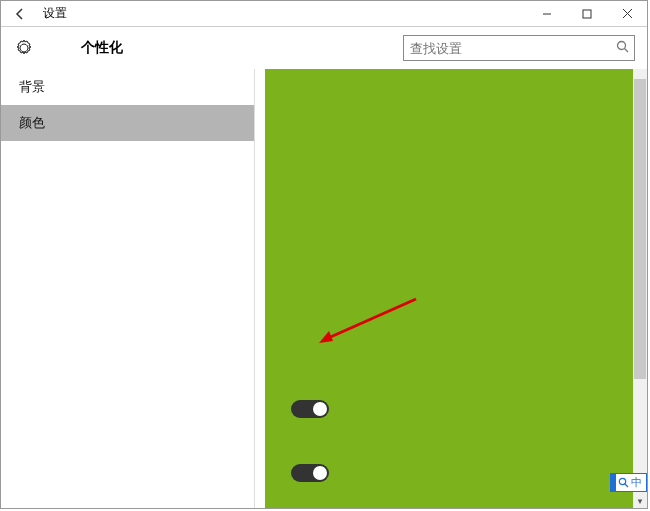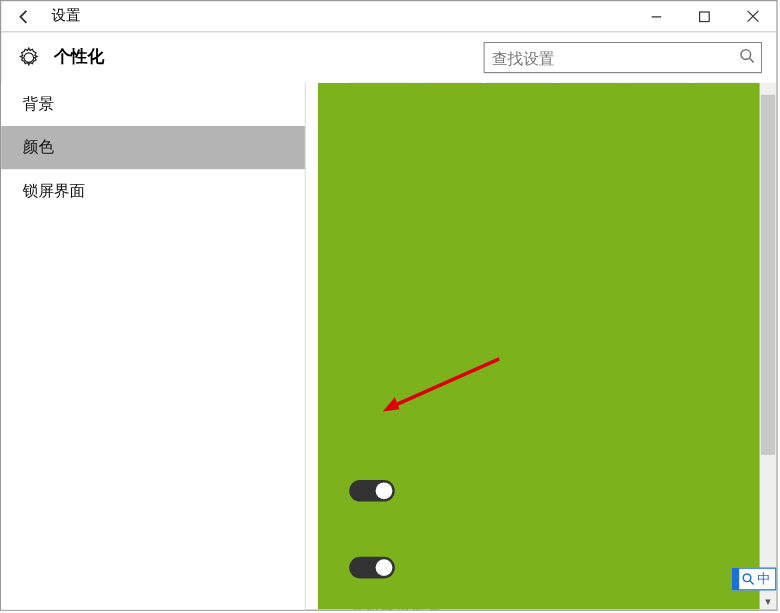--- a/index.html
+++ b/index.html
@@ -9,21 +9,21 @@
   
   .titlebar { height: 26px; display: flex; align-items: center; border-bottom: 1px solid #ccc; }
   .titlebar .back { width: 38px; height: 26px; display: flex; align-items: center; justify-content: center; font-size: 16px; }
   .titlebar .title { flex: 0 0 auto; font-size: 12px; padding-left: 4px; }
   .titlebar .spacer { flex: 1; }
   .titlebar .winbtn { width: 40px; height: 26px; display: flex; align-items: center; justify-content: center; font-size: 12px; font-family: Arial; }
   .titlebar .winbtn.close { font-size: 14px; }
   
   .header { height: 42px; display: flex; align-items: center; padding: 0 12px; }
   .header .gear { width: 22px; height: 22px; display: flex; align-items: center; justify-content: center; margin-right: 10px; font-size: 18px; }
-  .header .page-title { font-size: 14px; font-weight: bold; }
+  .header .page-title { font-size: 14px; font-weight: bold; margin-left: 36px; }
   .header .spacer { flex: 1; }
   .header .search { width: 232px; height: 26px; border: 1px solid #888; display: flex; align-items: flex-start; position: relative; }
   .header .search input { border: none; outline: none; width: 100%; height: 100%; padding: 0 26px 0 6px; font-size: 13px; color: #666; font-family: inherit; }
   .header .search .sicon { position: absolute; right: 5px; top: 50%; transform: translateY(-50%); color: #777; font-size: 13px; }
   
   .body { display: flex; height: calc(100% - 68px); gap: 10px; }
   
   .sidebar { width: 254px; background: #fff; border-right: 1px solid #ddd; }
   .side-item { height: 36px; display: flex; align-items: center; padding-left: 18px; font-size: 13px; color: #111; }
   .side-item.active { background: #b4b4b4; }
@@ -106,23 +106,20 @@
   </div>
 
   <div class="body">
     <div class="sidebar">
       <div class="side-item">
           <span>背景</span>
         </div>
       <div class="side-item active">
           <span>颜色</span>
         </div>
-      <div class="side-item">
-          <span>锁屏界面</span>
-        </div>
     </div>
 
     <div class="content">
       <div class="content-inner">
         <div class="grid" id="color-grid">
             <div class="swatch">
               <div class="swatch-inner" style="background: rgb(192, 31, 31);"></div>
             </div>
             <div class="swatch">
               <div class="swatch-inner" style="background: rgb(224, 5, 125);"></div>

